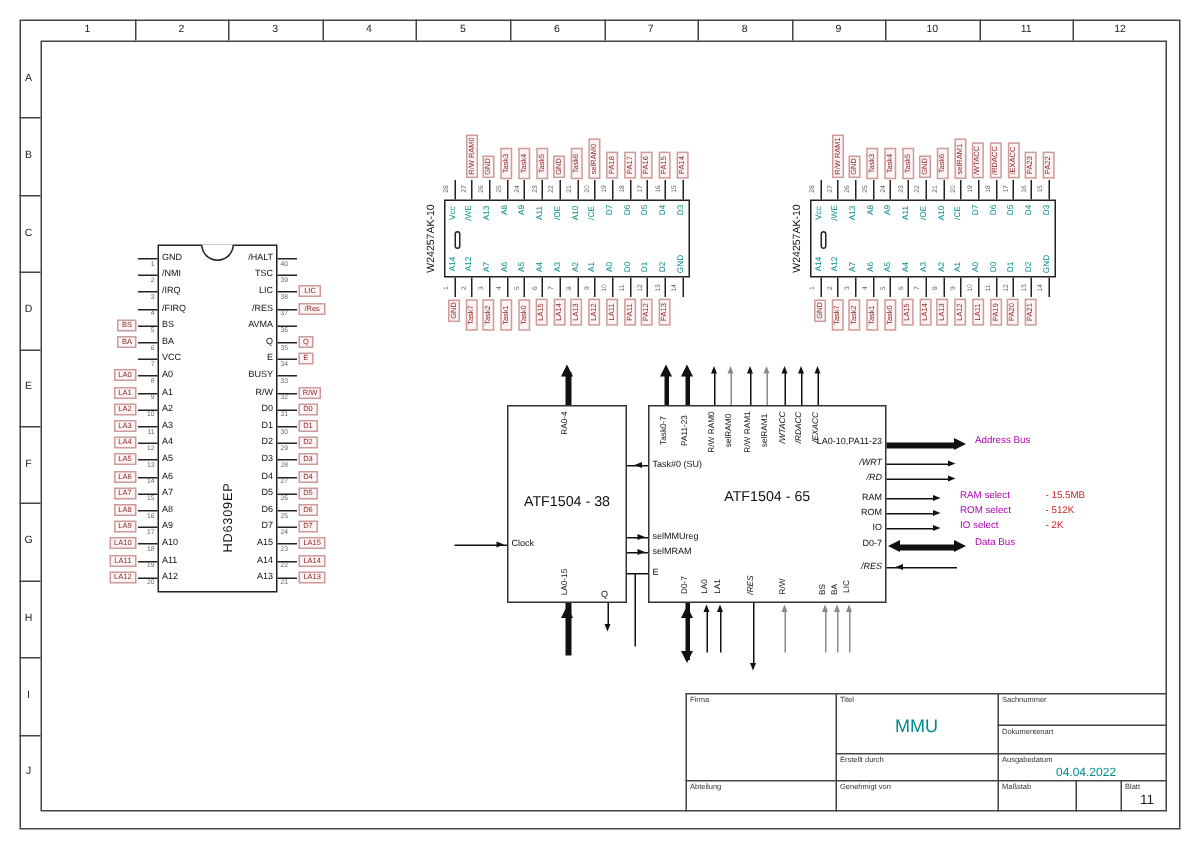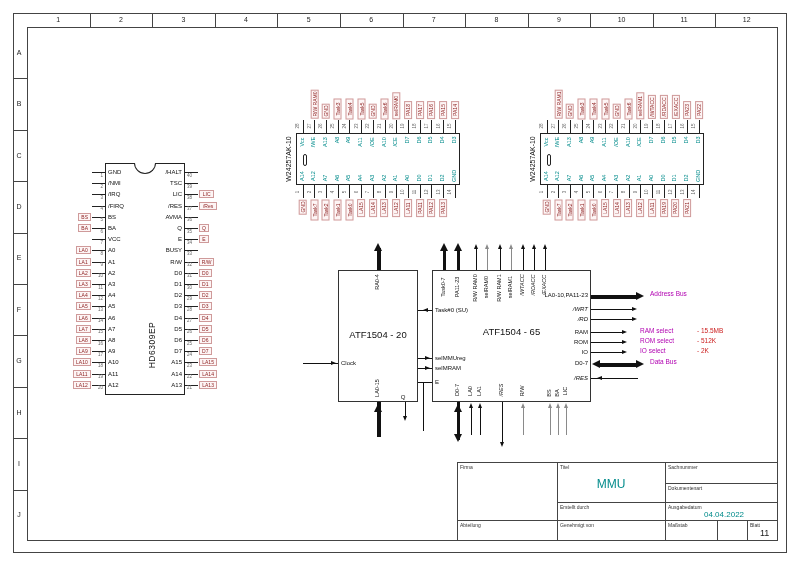--- a/index.html
+++ b/index.html
@@ -462,21 +462,21 @@
     <div class="t" style="left: 675.42px; top: 177.8px; font-size: 5.5px; color: rgb(0, 139, 139); transform: translate(-50%, -50%) rotate(-90deg);">D1</div>
     <div class="glbl" style="left: 666.32px; top: 204.1px; width: 18.2px; height: 8px; transform: rotate(-90deg);">PA20</div>
     <div class="ln" style="left: 687.14px; top: 185px; width: 1px; height: 13px; background: rgb(34, 34, 34);"></div>
     <div class="t" style="left: 682.64px; top: 192px; font-size: 4.5px; color: rgb(102, 102, 102); transform: translate(-50%, -50%) rotate(-90deg);">13</div>
     <div class="t" style="left: 687.14px; top: 177.8px; font-size: 5.5px; color: rgb(0, 139, 139); transform: translate(-50%, -50%) rotate(-90deg);">D2</div>
     <div class="glbl" style="left: 678.04px; top: 204.1px; width: 18.2px; height: 8px; transform: rotate(-90deg);">PA21</div>
     <div class="ln" style="left: 698.86px; top: 185px; width: 1px; height: 13px; background: rgb(34, 34, 34);"></div>
     <div class="t" style="left: 694.36px; top: 192px; font-size: 4.5px; color: rgb(102, 102, 102); transform: translate(-50%, -50%) rotate(-90deg);">14</div>
     <div class="t" style="left: 698.86px; top: 176.2px; font-size: 5.5px; color: rgb(0, 139, 139); transform: translate(-50%, -50%) rotate(-90deg);">GND</div>
     <div class="bx" style="left: 338px; top: 270px; width: 80px; height: 132px; border-color: rgb(51, 51, 51); border-width: 1.3px;"></div>
-    <div class="t" style="left: 378px; top: 330px; font-size: 9.5px; transform: translateX(-50%); color: rgb(17, 17, 17);">ATF1504 - 20</div>
+    <div class="t" style="left: 378px; top: 330px; font-size: 9.5px; transform: translateX(-50%); color: rgb(17, 17, 17);">ATF1504 - 38</div>
     <div class="ln" style="left: 377px; top: 248px; width: 3.5px; height: 22px; background: rgb(17, 17, 17);"></div>
     <div class="tri" style="left: 378.5px; top: 243px; margin-left: -4.5px; border-left: 4.5px solid transparent; border-right: 4.5px solid transparent; border-bottom: 8px solid rgb(17, 17, 17);"></div>
     <div class="t" style="left: 378px; top: 282px; font-size: 5.5px; color: rgb(17, 17, 17); transform: translate(-50%, -50%) rotate(-90deg);">RA0-4</div>
     <div class="ln" style="left: 303px; top: 363px; width: 35px; height: 1px; background: rgb(17, 17, 17);"></div>
     <div class="tri" style="left: 336px; top: 363px; margin-left: -5px; margin-top: -2.5px; border-top: 2.5px solid transparent; border-bottom: 2.5px solid transparent; border-left: 5px solid rgb(17, 17, 17);"></div>
     <div class="t" style="left: 341px; top: 360px; font-size: 6px; color: rgb(17, 17, 17);">Clock</div>
     <div class="ln" style="left: 377px; top: 402px; width: 3.5px; height: 35px; background: rgb(17, 17, 17);"></div>
     <div class="tri" style="left: 378.5px; top: 404px; margin-left: -4.5px; border-left: 4.5px solid transparent; border-right: 4.5px solid transparent; border-bottom: 8px solid rgb(17, 17, 17);"></div>
     <div class="t" style="left: 378px; top: 388px; font-size: 5.5px; color: rgb(17, 17, 17); transform: translate(-50%, -50%) rotate(-90deg);">LA0-15</div>
     <div class="ln" style="left: 405px; top: 402px; width: 1px; height: 16px; background: rgb(17, 17, 17);"></div>

